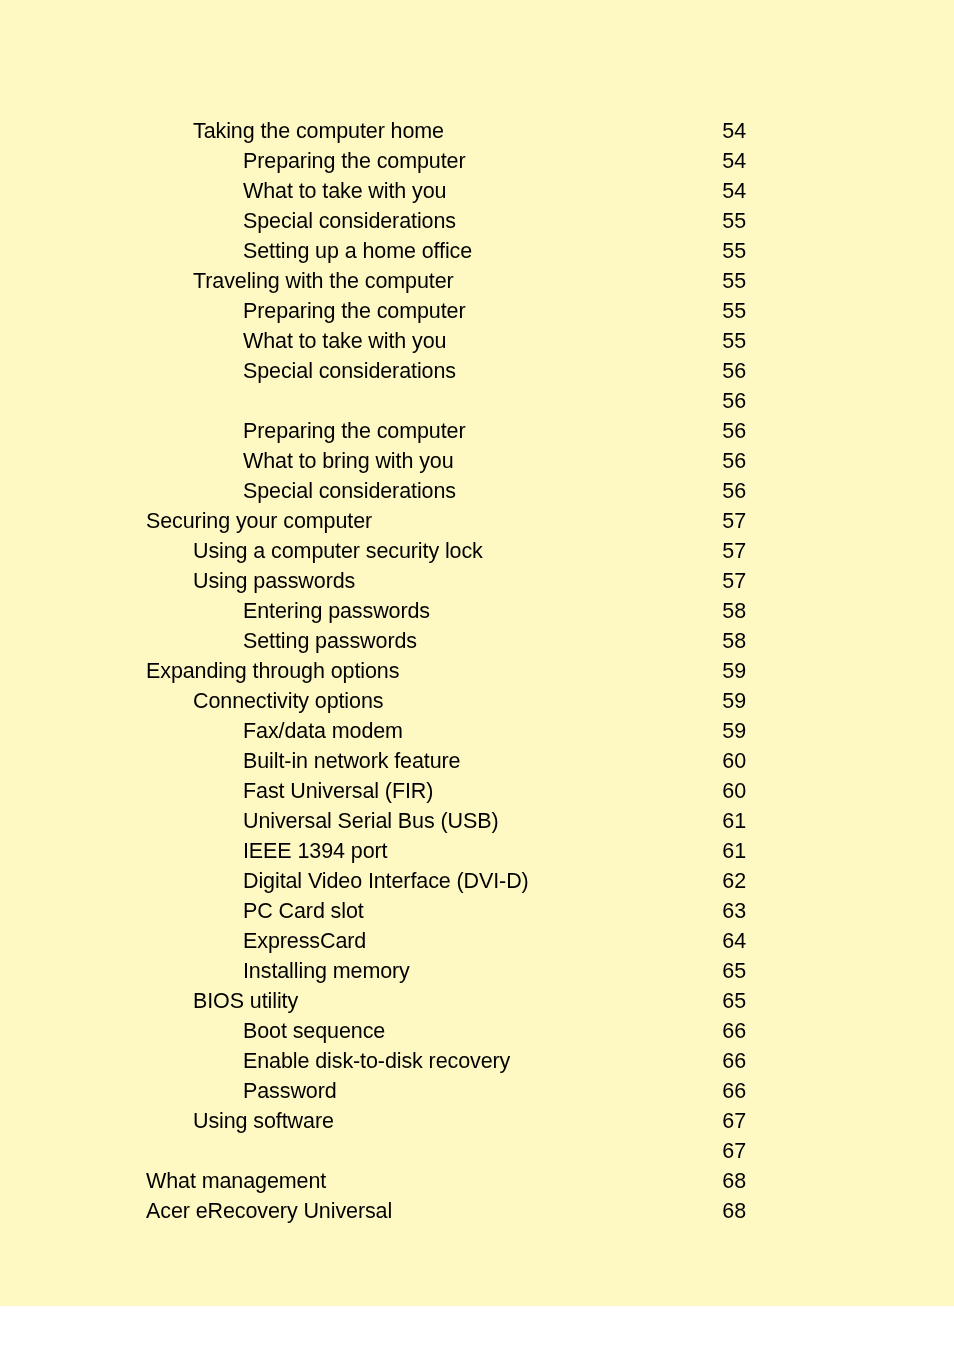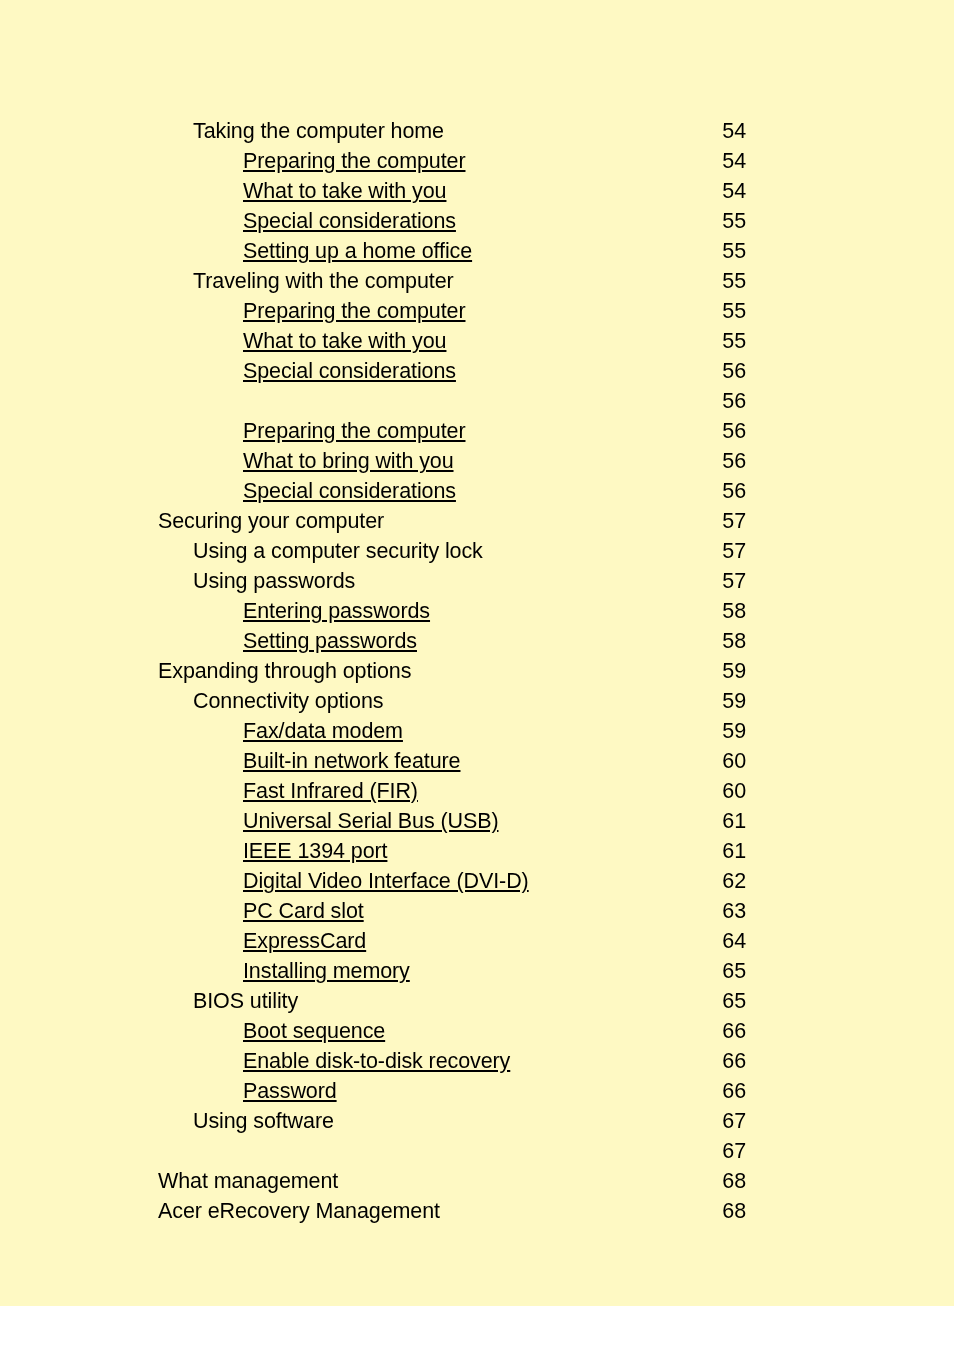--- a/index.html
+++ b/index.html
@@ -42,23 +42,23 @@
   }
   .toc-filler {
     flex: 1 1 auto;
     min-width: 0;
   }
   .toc-page {
     flex: 0 0 auto;
     text-align: left;
   }
   
-  .lvl0 .toc-title { margin-left: 16px; }
+  .lvl0 .toc-title { margin-left: 4px; }
   .lvl1 .toc-title { margin-left: 51px; }
-  .lvl2 .toc-title { margin-left: 101px; text-decoration: underline; }
+  .lvl2 .toc-title { margin-left: 101px; }
 </style>
 </head>
 <body>
 
 <div id="page">
   <div id="toc">
       <div class="toc-row lvl1">
         <span class="toc-title">Taking the computer home</span>
         <span class="toc-filler"></span>
         <span class="toc-page">54</span>
@@ -161,21 +161,21 @@
         <span class="toc-title">Fax/data modem</span>
         <span class="toc-filler"></span>
         <span class="toc-page">59</span>
       </div>
       <div class="toc-row lvl2">
         <span class="toc-title">Built-in network feature</span>
         <span class="toc-filler"></span>
         <span class="toc-page">60</span>
       </div>
       <div class="toc-row lvl2">
-        <span class="toc-title">Fast Infrared (FIR)</span>
+        <span class="toc-title">Fast Universal (FIR)</span>
         <span class="toc-filler"></span>
         <span class="toc-page">60</span>
       </div>
       <div class="toc-row lvl2">
         <span class="toc-title">Universal Serial Bus (USB)</span>
         <span class="toc-filler"></span>
         <span class="toc-page">61</span>
       </div>
       <div class="toc-row lvl2">
         <span class="toc-title">IEEE 1394 port</span>
@@ -230,18 +230,18 @@
       <div class="toc-row lvl2">
         <span class="toc-filler"></span>
         <span class="toc-page">67</span>
       </div>
       <div class="toc-row lvl0">
         <span class="toc-title">What management</span>
         <span class="toc-filler"></span>
         <span class="toc-page">68</span>
       </div>
       <div class="toc-row lvl0">
-        <span class="toc-title">Acer eRecovery Management</span>
+        <span class="toc-title">Acer eRecovery Universal</span>
         <span class="toc-filler"></span>
         <span class="toc-page">68</span>
       </div>
     </div>
 </div>
 
 </body></html>

